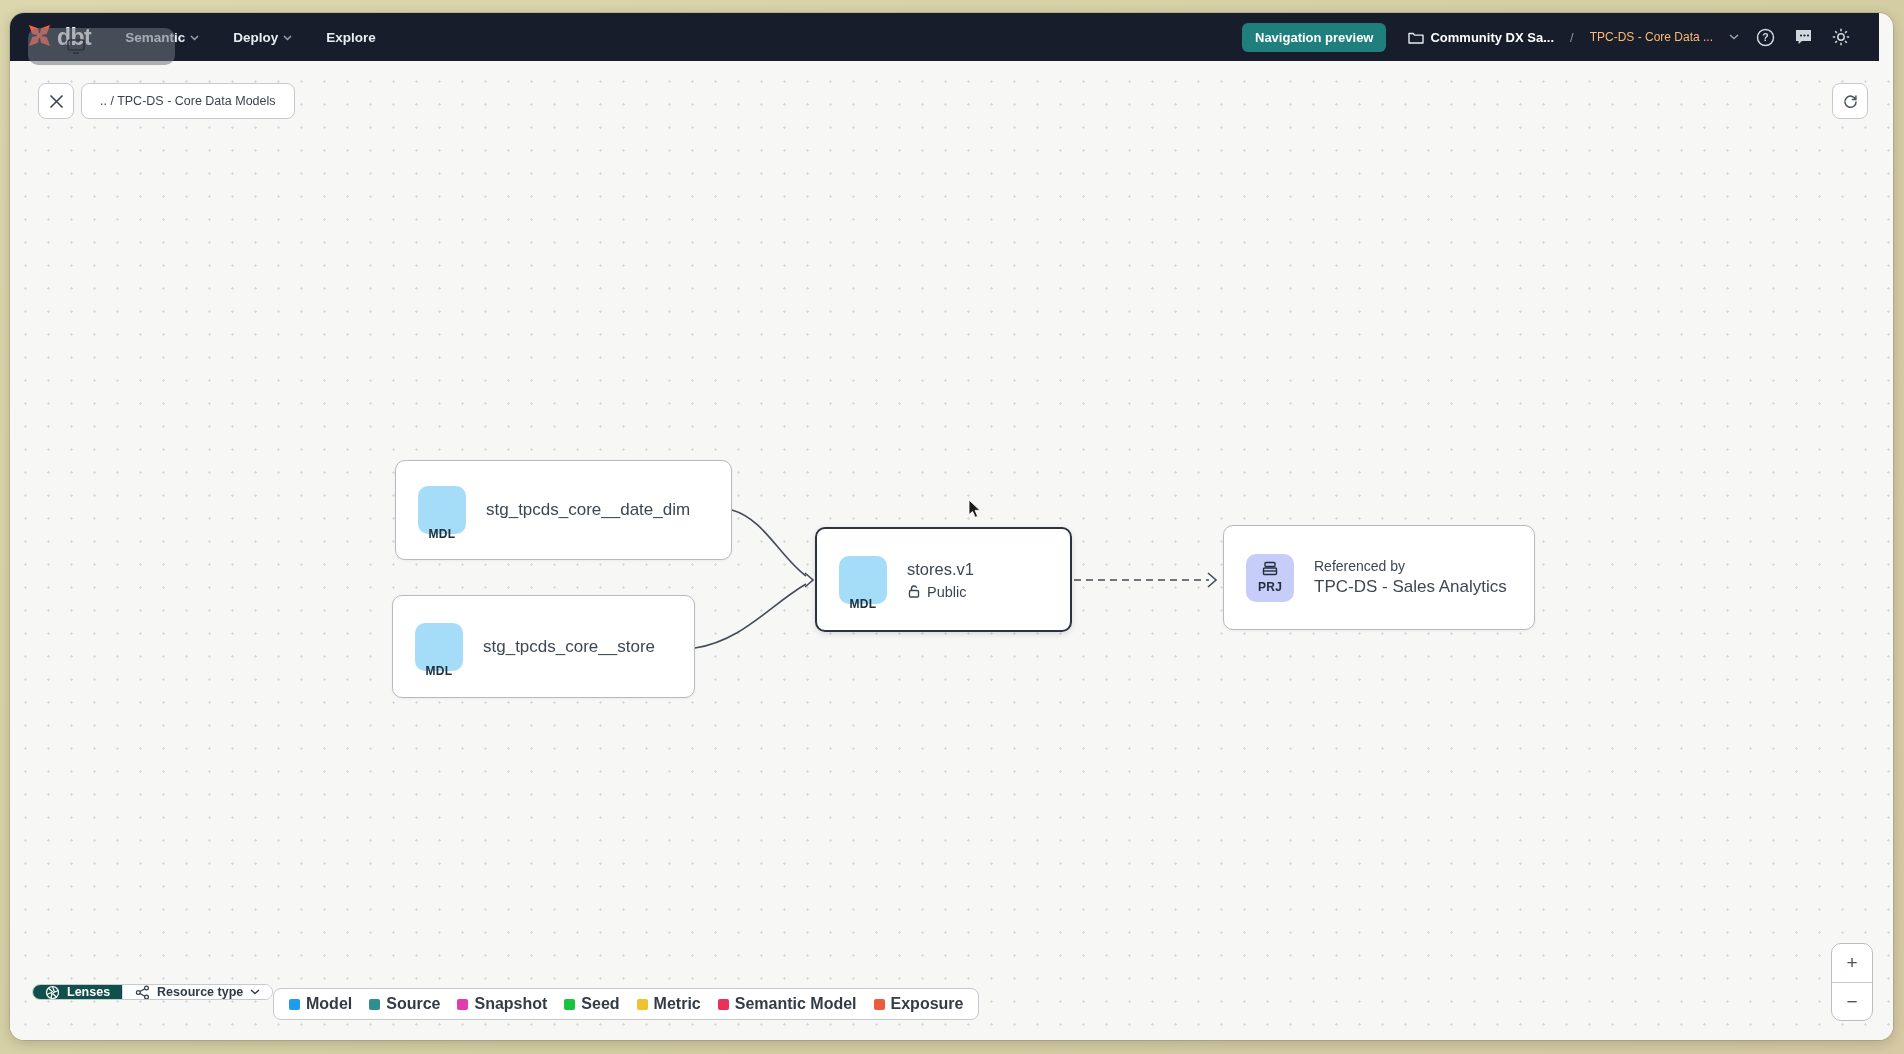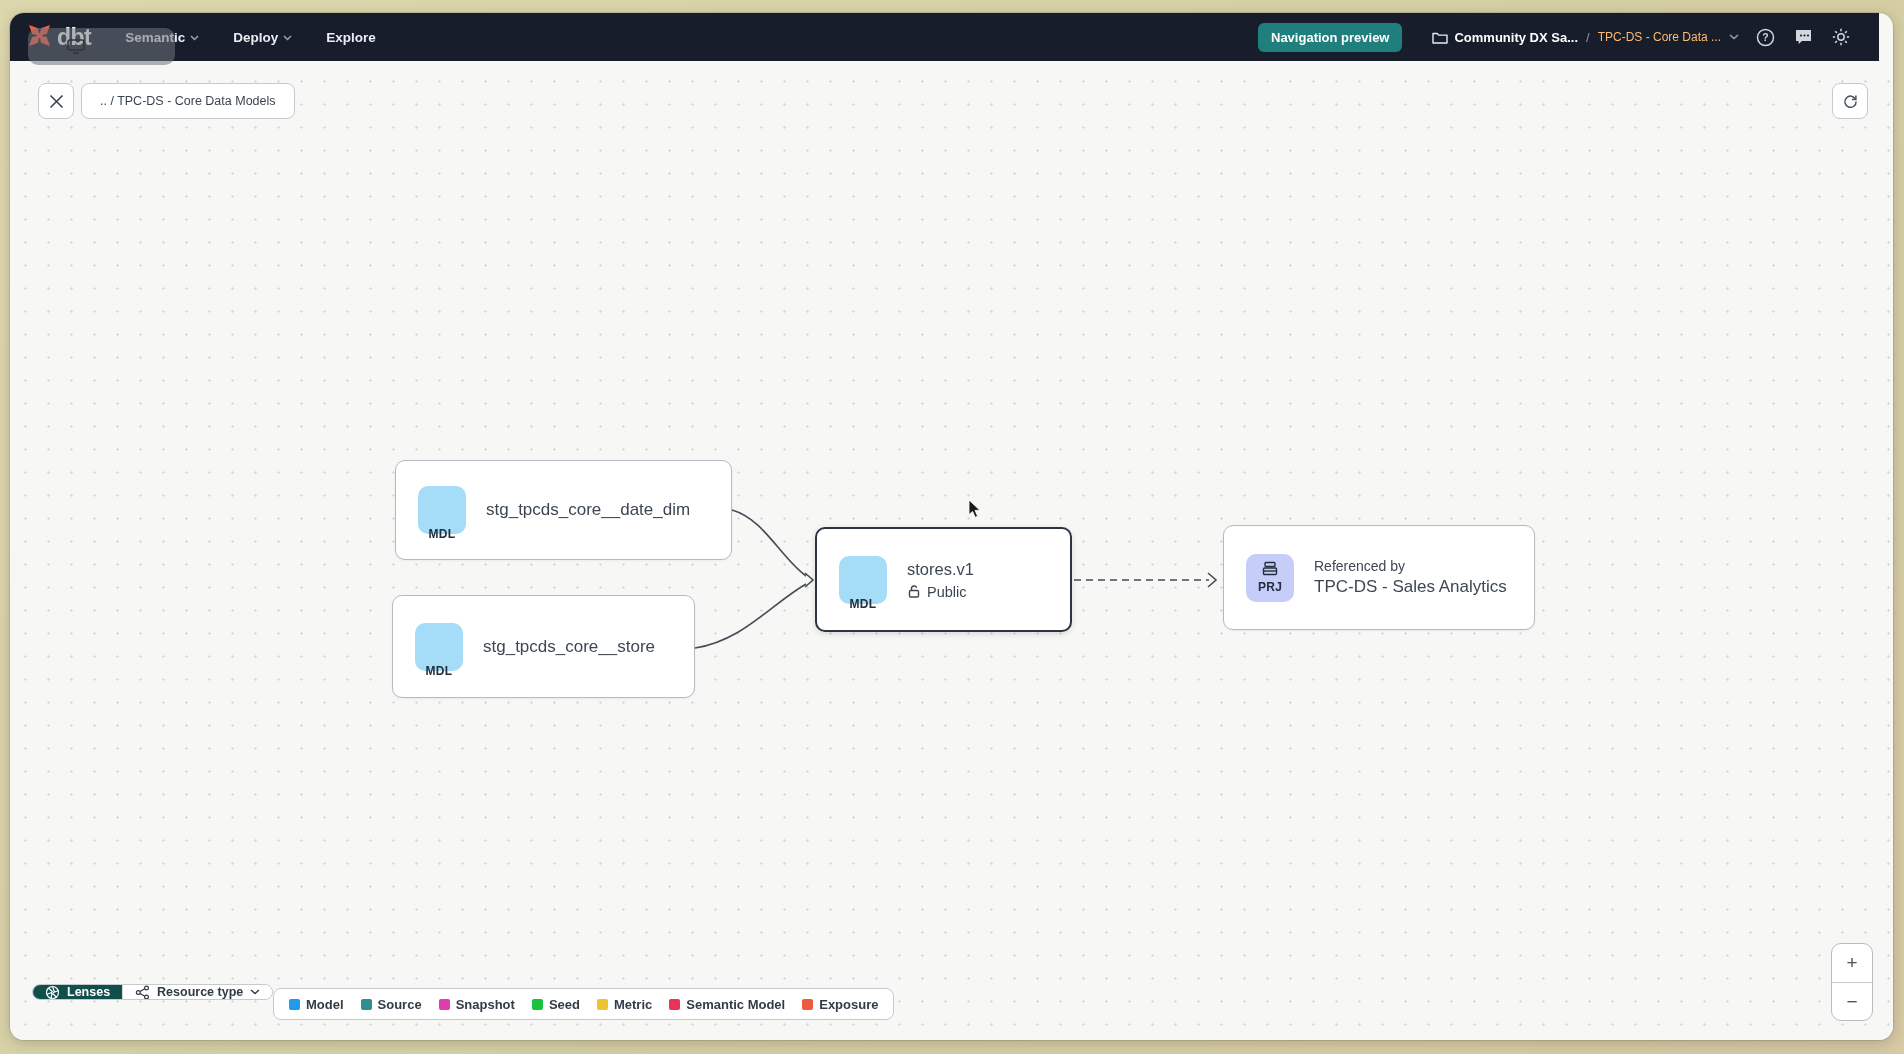--- a/index.html
+++ b/index.html
@@ -16,21 +16,21 @@
     display:flex; align-items:center; padding:0 26px 0 16px; z-index:5; }
   .logo-wrap { display:flex; align-items:center; gap:4px; margin-right:34px; }
   .logo-text { color:#fff; font-size:23px; font-weight:800; letter-spacing:-.5px; }
   .nav-menu { display:flex; align-items:center; gap:34px; }
   .nav-item { display:flex; align-items:center; gap:5px; color:#e9ecf1; font-size:13.5px;
     font-weight:700; cursor:pointer; }
   .nav-item svg { margin-top:2px; }
   .nav-right { margin-left:auto; display:flex; align-items:center; gap:14px; }
   .preview-btn { background:#1f7f7c; color:#fff; font-size:13px; font-weight:700;
     padding:7px 13px; border-radius:6px; border:none; cursor:pointer; }
-  .crumb { display:flex; align-items:center; gap:8px; margin-left:16px; }
+  .crumb { display:flex; align-items:center; gap:16px; margin-left:8px; }
   .crumb-account { display:flex; align-items:center; gap:6px; color:#fff; font-size:13px; font-weight:700; cursor:pointer; }
   .crumb-sep { color:#8d96a5; font-size:13px; }
   .crumb-project { color:#fdba74; font-size:12px; cursor:pointer; }
   .nav-icon { display:flex; align-items:center; justify-content:center; width:24px; height:24px; cursor:pointer; }
 
   
   .canvas { position:absolute; left:0; top:48px; right:0; bottom:0;
     background-color:#f7f7f6;
     background-image:radial-gradient(circle,#d9dadc 1.1px, transparent 1.3px);
     background-size:23px 23px; background-position:4px 9px; }
@@ -70,21 +70,21 @@
 
   
   .lens-group { position:absolute; left:22px; top:971px; height:16px; display:flex;
     border:1px solid #c6c9cd; border-radius:12px; overflow:hidden; background:#fff; z-index:6; }
   .lens-seg { display:flex; align-items:center; gap:7px; padding:0 12px; font-size:12.5px;
     font-weight:700; cursor:pointer; }
   .lens-seg.dark { background:#11504a; color:#fff; }
   .lens-seg.light { background:#fff; color:#2e3a45; border-left:1px solid #d6d9dc; }
   .legend { position:absolute; left:263px; top:975px; height:32px; display:flex; align-items:center;
     gap:17px; background:#fff; border:1px solid #c6c9cd; border-radius:8px; padding:0 15px; z-index:6; }
-  .legend-item { display:flex; align-items:center; gap:6px; font-size:13px; font-weight:700; color:#333c46; }
+  .legend-item { display:flex; align-items:center; gap:6px; font-size:16px; font-weight:700; color:#333c46; }
   .swatch { width:11px; height:11px; border-radius:2px; flex:0 0 auto; }
 
   
   .zoom-ctrl { position:absolute; left:1821px; top:930px; width:42px; background:#fff;
     border:1px solid #b9bdc2; border-radius:10px; overflow:hidden; z-index:6; }
   .zoom-btn { height:38px; display:flex; align-items:center; justify-content:center;
     font-size:19px; color:#4a525e; cursor:pointer; }
   .zoom-btn + .zoom-btn { border-top:1px solid #c9ccd0; }
 
   

